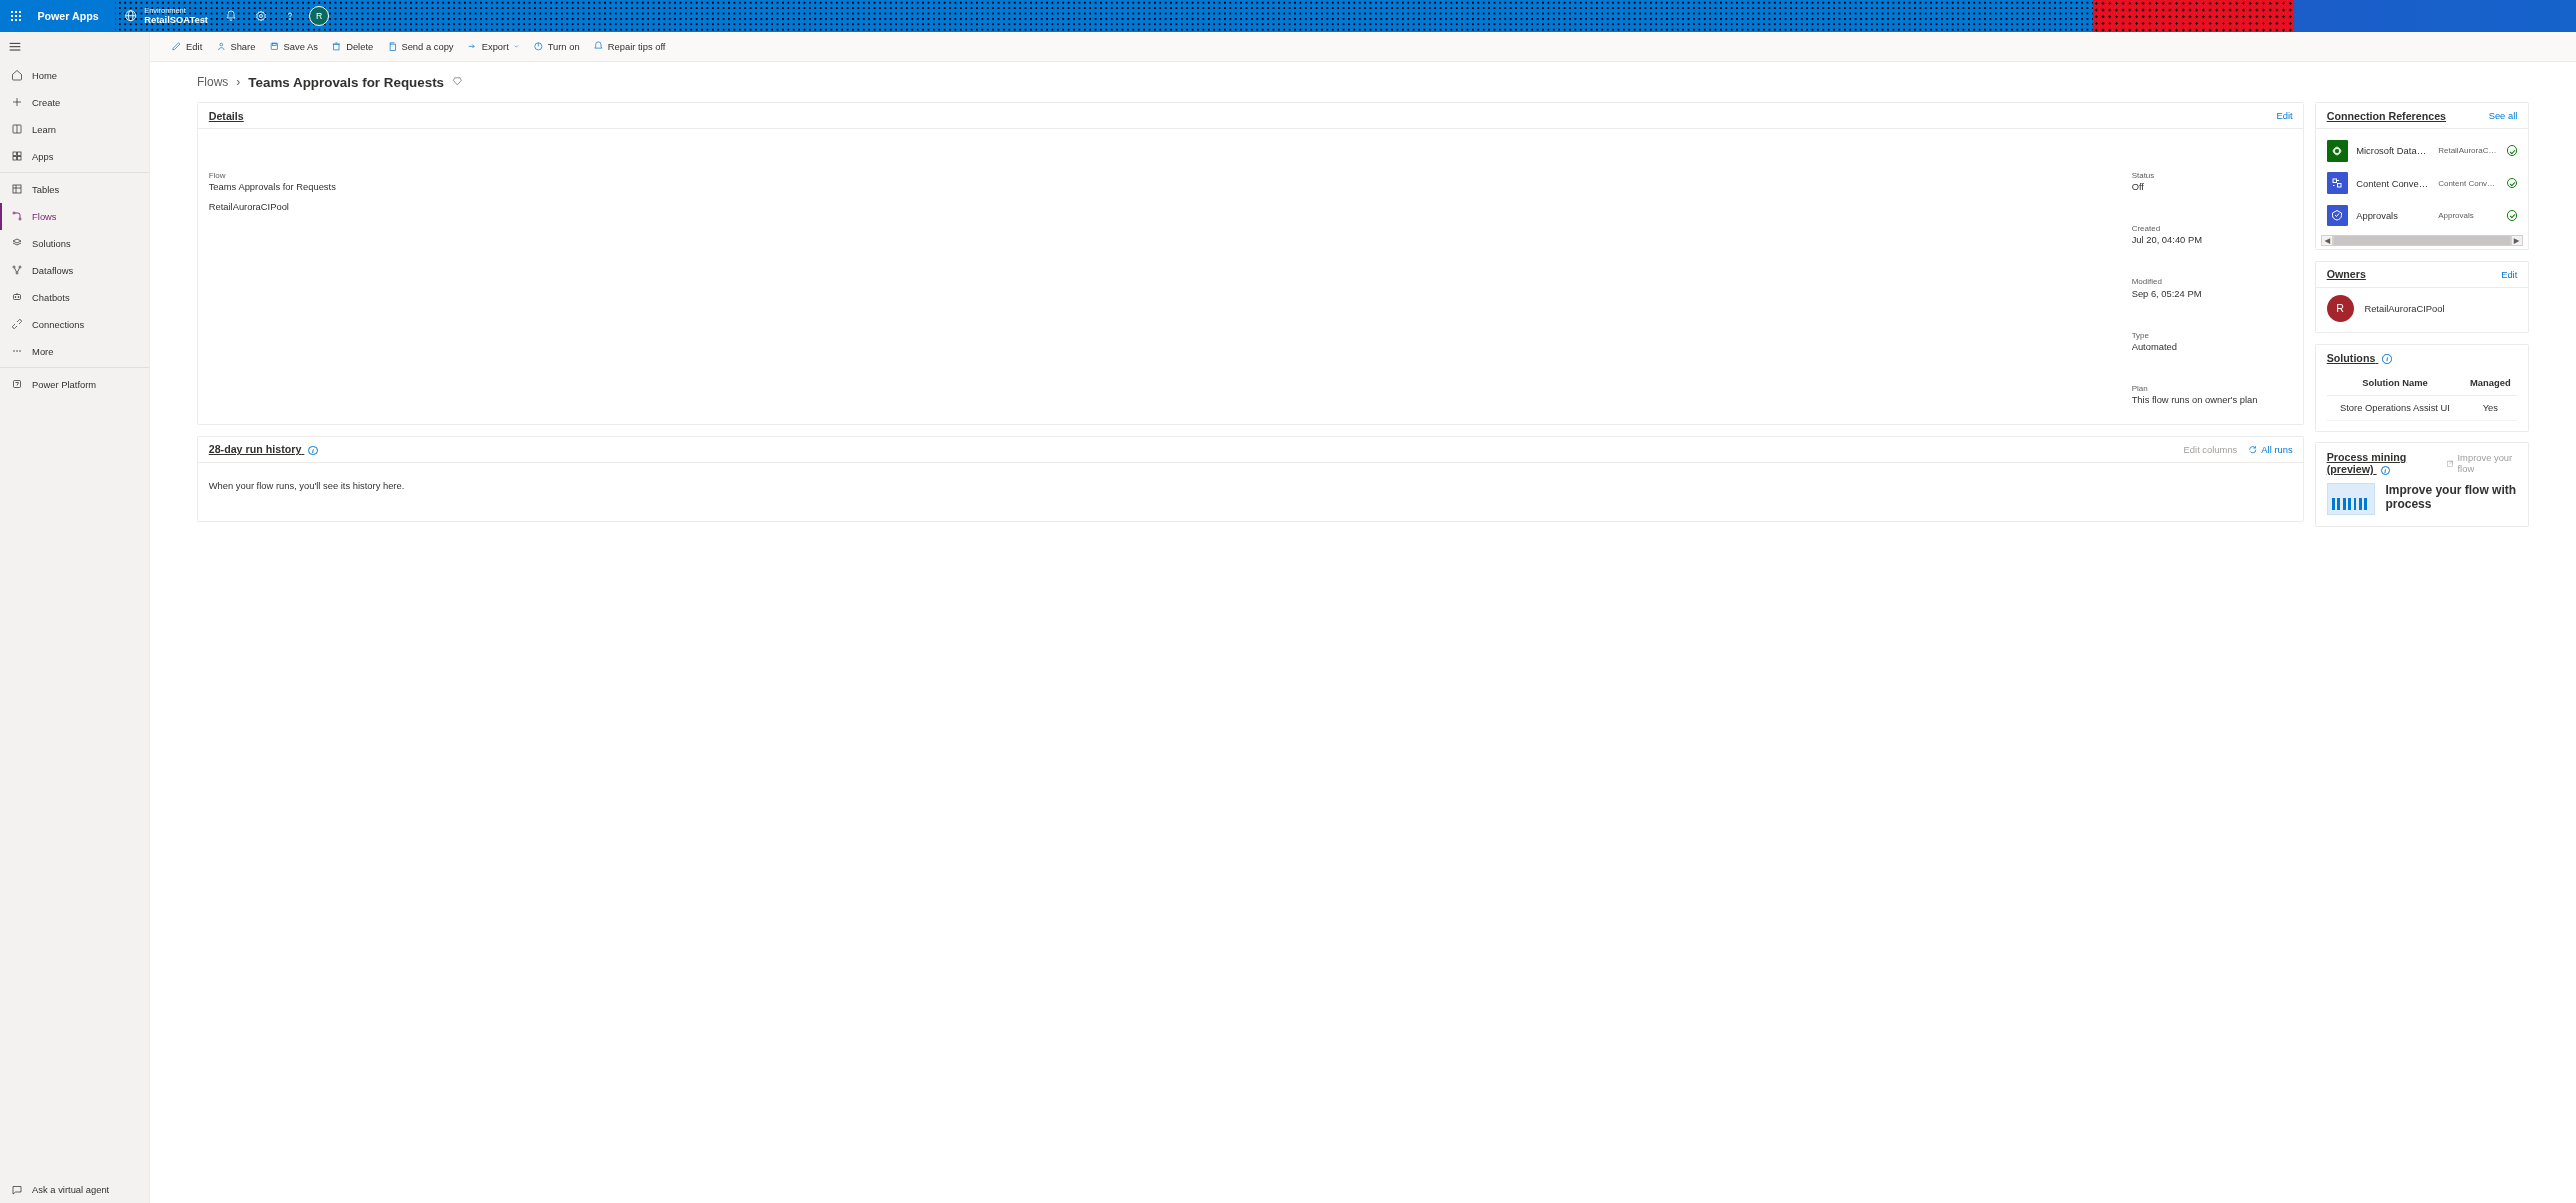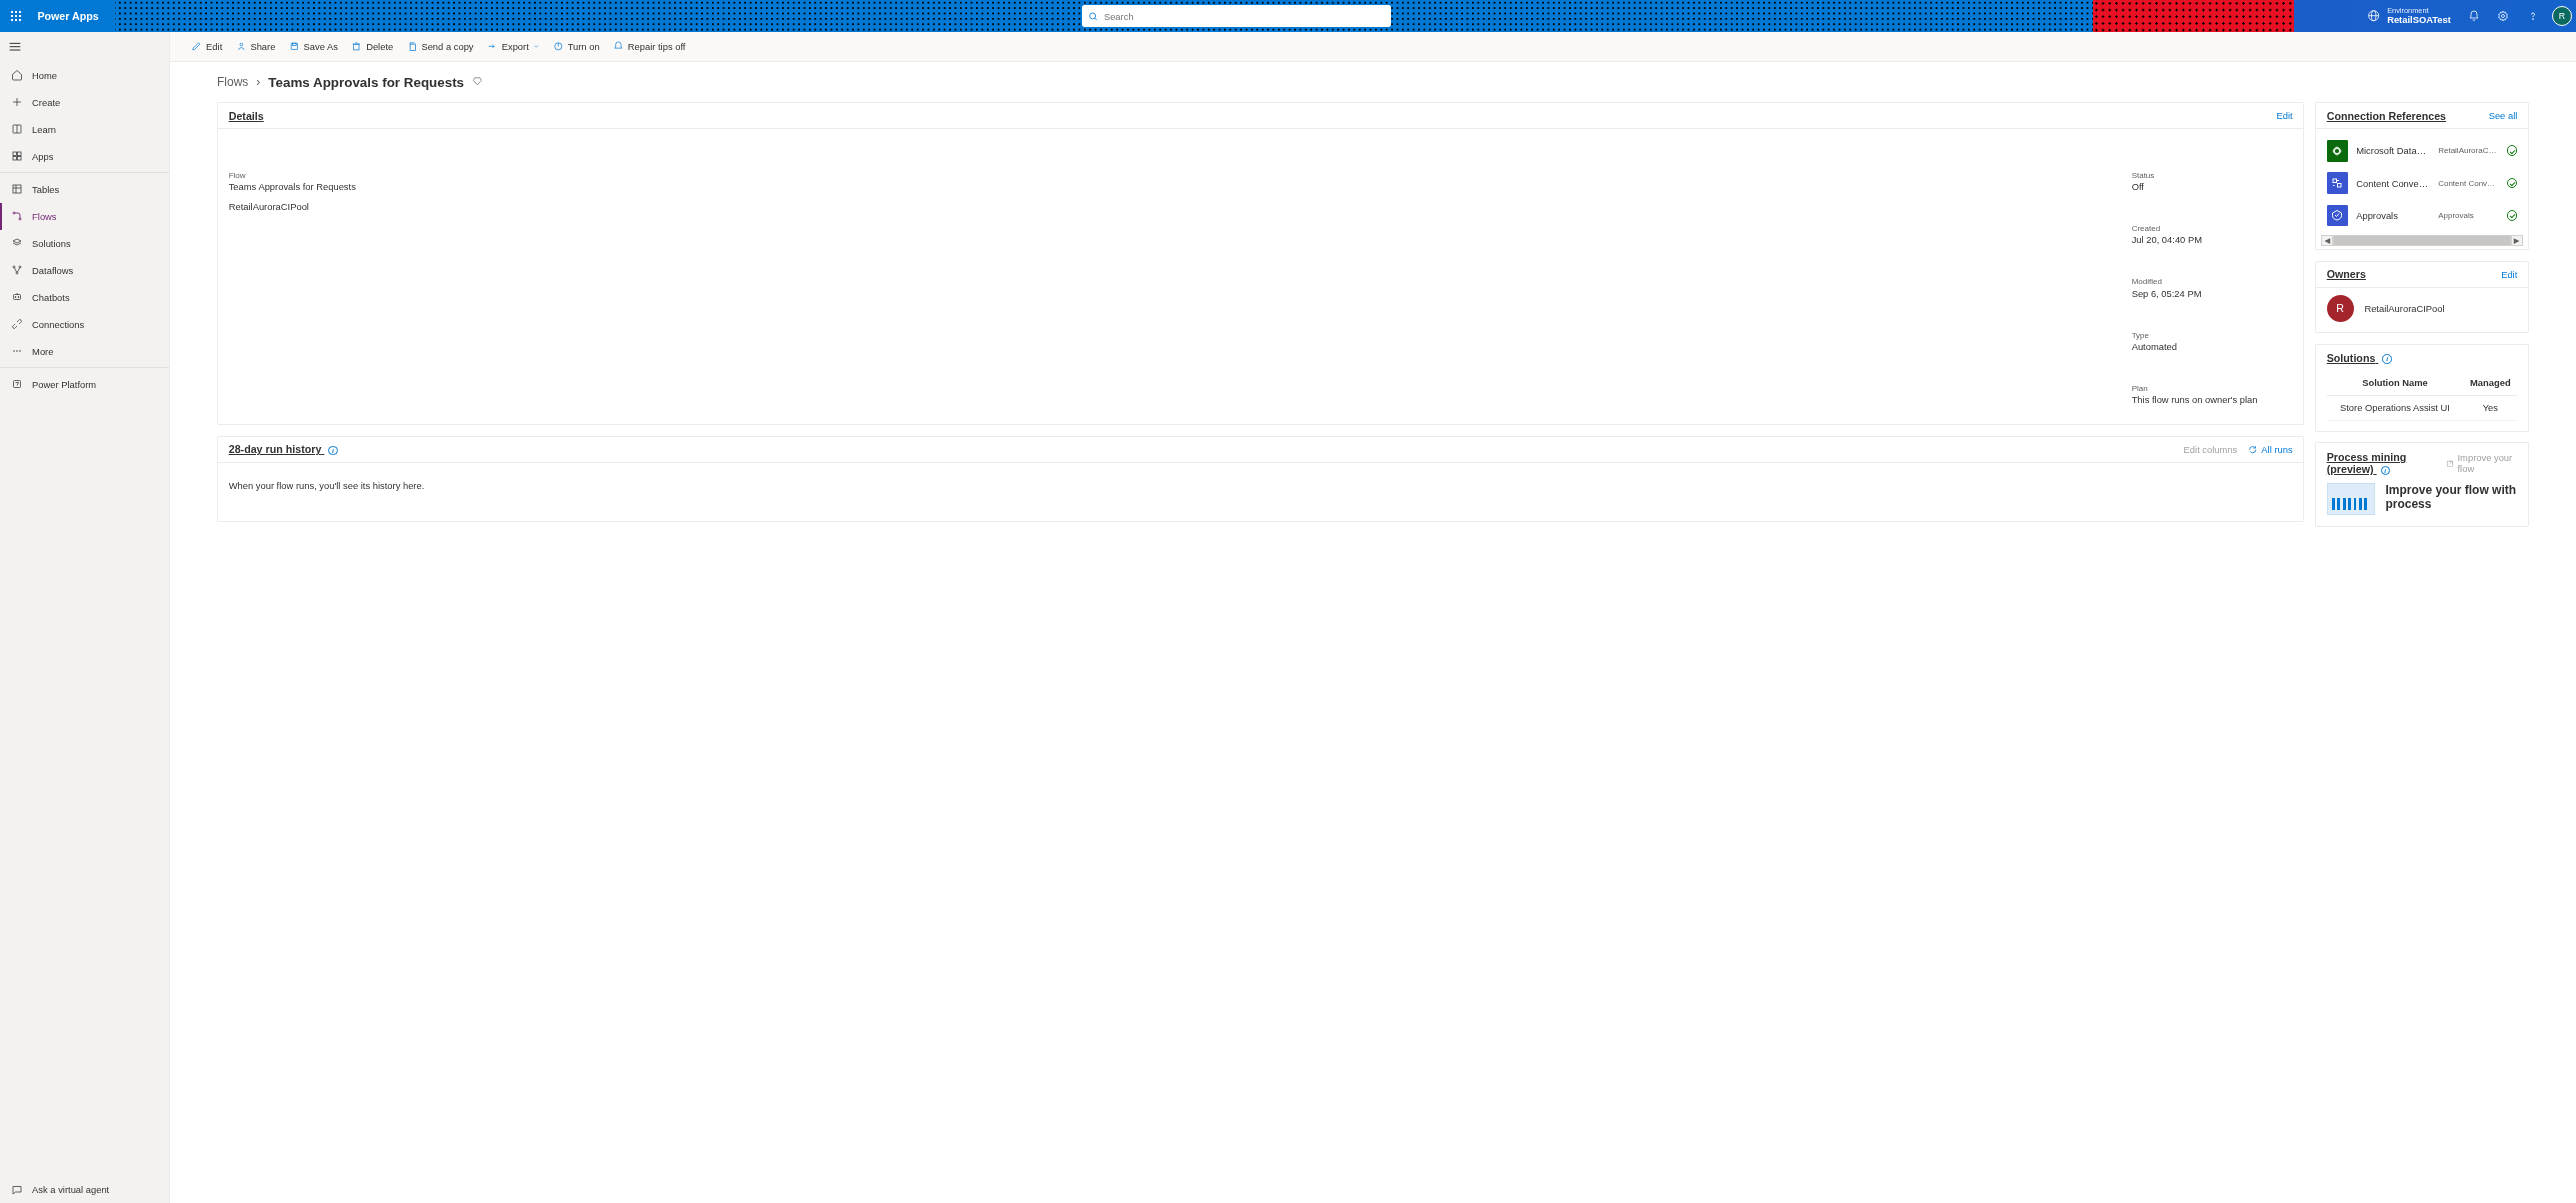--- a/index.html
+++ b/index.html
@@ -144,21 +144,21 @@
   }
 
   
   .layout {
     display: flex;
     height: calc(100vh - 32px);
   }
 
   
   .sidebar {
-    width: 170px;
+    width: 150px;
     background: #f3f2f1;
     border-right: 0.7px solid #edebe9;
     display: flex;
     flex-direction: column;
   }
   .sidebar-toggle {
     height: 29.5px;
     display: flex;
     align-items: center;
     padding-left: 9.4px;
@@ -446,29 +446,20 @@
         <span></span>
         <span></span>
         <span></span>
         <span></span>
         <span></span>
         <span></span>
         <span></span>
     </div>
   </div>
   <div class="app-title">Power Apps</div>
-  <div class="search-wrap">
-    <div class="search-box">
-      <svg width="10.7" height="10.7" viewBox="0 0 24 24" fill="none" stroke-width="2">
-          <circle cx="11" cy="11" r="7"></circle>
-          <line x1="21" y1="21" x2="16" y2="16"></line>
-        </svg>
-      <input type="text" placeholder="Search" style="">
-    </div>
-  </div>
   <div class="env-block">
     <svg width="13.4" height="13.4" viewBox="0 0 24 24" fill="none" stroke="#fff" stroke-width="1.5">
         <circle cx="12" cy="12" r="9"></circle>
         <ellipse cx="12" cy="12" rx="4" ry="9"></ellipse>
         <line x1="3" y1="12" x2="21" y2="12"></line>
       </svg>
     <div class="env-text">
       <div class="env-label">Environment</div>
       <div class="env-name">RetailSOATest</div>
     </div>

